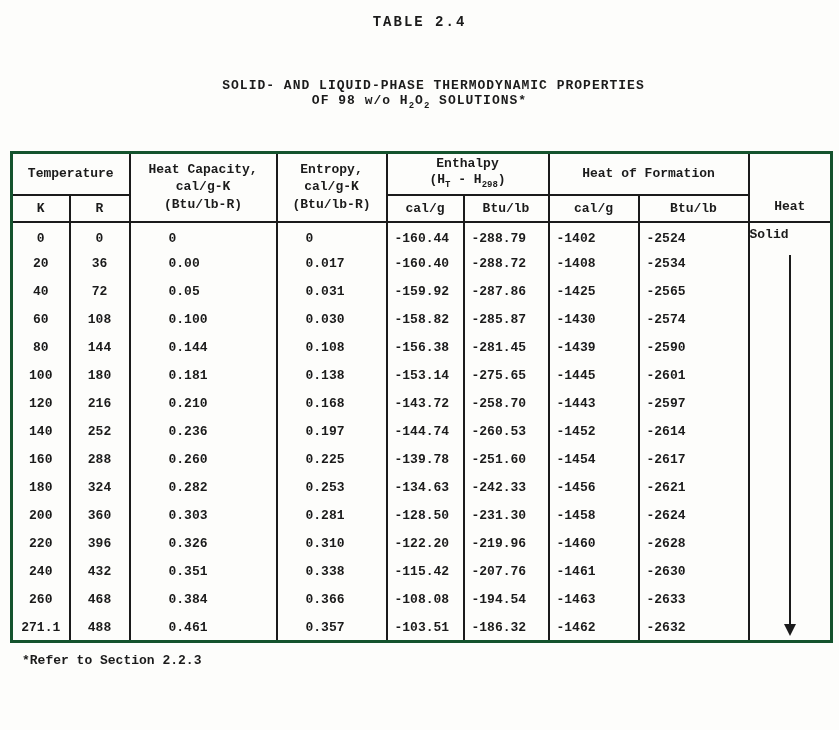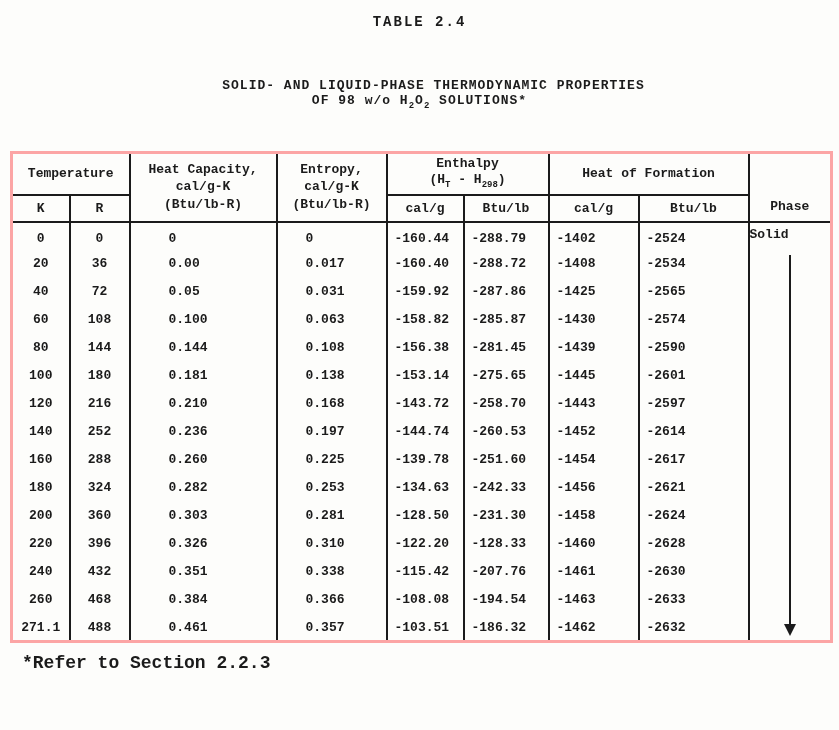--- a/index.html
+++ b/index.html
@@ -23,21 +23,21 @@
   }
   .sub1 { margin-top: 48px; padding-left: 28px; }
   .sub2 { }
   sub { font-size: 9px; font-weight: 700; }
 
   table {
     border-collapse: collapse;
     table-layout: fixed;
     width: 820px;
     margin: 40px 0 8px 10px;
-    border: 3px solid #fca5a5;
+    border: 3px solid #14532d;
     font-size: 13px; font-weight: 700;
   }
   thead th {
     border: 2px solid #1b1b1b;
     font-weight: 700;
     text-align: center;
     vertical-align: middle;
     padding: 2px 2px;
     font-size: 13px;
   }
@@ -79,21 +79,21 @@
     position: absolute;
     bottom: -12px; left: 50%;
     transform: translateX(-50%);
     border-left: 6px solid transparent;
     border-right: 6px solid transparent;
     border-top: 12px solid #1b1b1b;
   }
 
   .footnote {
     margin: 10px 0 0 22px;
-    font-size: 18px; font-weight: 700;
+    font-size: 13px; font-weight: 700;
   }
 </style>
 </head>
 <body>
 
 <div class="page">
 
   <div class="doc-title">TABLE 2.4</div>
 
   <div class="doc-subtitle sub1">SOLID- AND LIQUID-PHASE THERMODYNAMIC PROPERTIES</div>
@@ -119,21 +119,21 @@
 cal/g-K
 (Btu/lb-R)</th>
         <th rowspan="2" class="pre">Entropy,
 cal/g-K
 (Btu/lb-R)</th>
         <th colspan="2" class="enth-h">
           <div>Enthalpy</div>
           <div><span>(H</span><sub>T</sub><span> - H</span><sub>298</sub><span>)</span></div>
         </th>
         <th colspan="2">Heat of Formation</th>
-        <th rowspan="2" class="phase-h">Phase</th>
+        <th rowspan="2" class="phase-h">Heat</th>
       </tr>
       <tr class="subrow">
         <th>K</th>
         <th>R</th>
         <th>cal/g</th>
         <th>Btu/lb</th>
         <th>cal/g</th>
         <th>Btu/lb</th>
       </tr>
     </thead>
@@ -169,21 +169,21 @@
           <td class="c3">0.031</td>
           <td class="c4">-159.92</td>
           <td class="c5">-287.86</td>
           <td class="c6">-1425</td>
           <td class="c7">-2565</td>
         </tr>
         <tr>
           <td class="c0">60</td>
           <td class="c1">108</td>
           <td class="c2">0.100</td>
-          <td class="c3">0.063</td>
+          <td class="c3">0.030</td>
           <td class="c4">-158.82</td>
           <td class="c5">-285.87</td>
           <td class="c6">-1430</td>
           <td class="c7">-2574</td>
         </tr>
         <tr>
           <td class="c0">80</td>
           <td class="c1">144</td>
           <td class="c2">0.144</td>
           <td class="c3">0.108</td>
@@ -251,21 +251,21 @@
           <td class="c5">-231.30</td>
           <td class="c6">-1458</td>
           <td class="c7">-2624</td>
         </tr>
         <tr>
           <td class="c0">220</td>
           <td class="c1">396</td>
           <td class="c2">0.326</td>
           <td class="c3">0.310</td>
           <td class="c4">-122.20</td>
-          <td class="c5">-128.33</td>
+          <td class="c5">-219.96</td>
           <td class="c6">-1460</td>
           <td class="c7">-2628</td>
         </tr>
         <tr>
           <td class="c0">240</td>
           <td class="c1">432</td>
           <td class="c2">0.351</td>
           <td class="c3">0.338</td>
           <td class="c4">-115.42</td>
           <td class="c5">-207.76</td>

